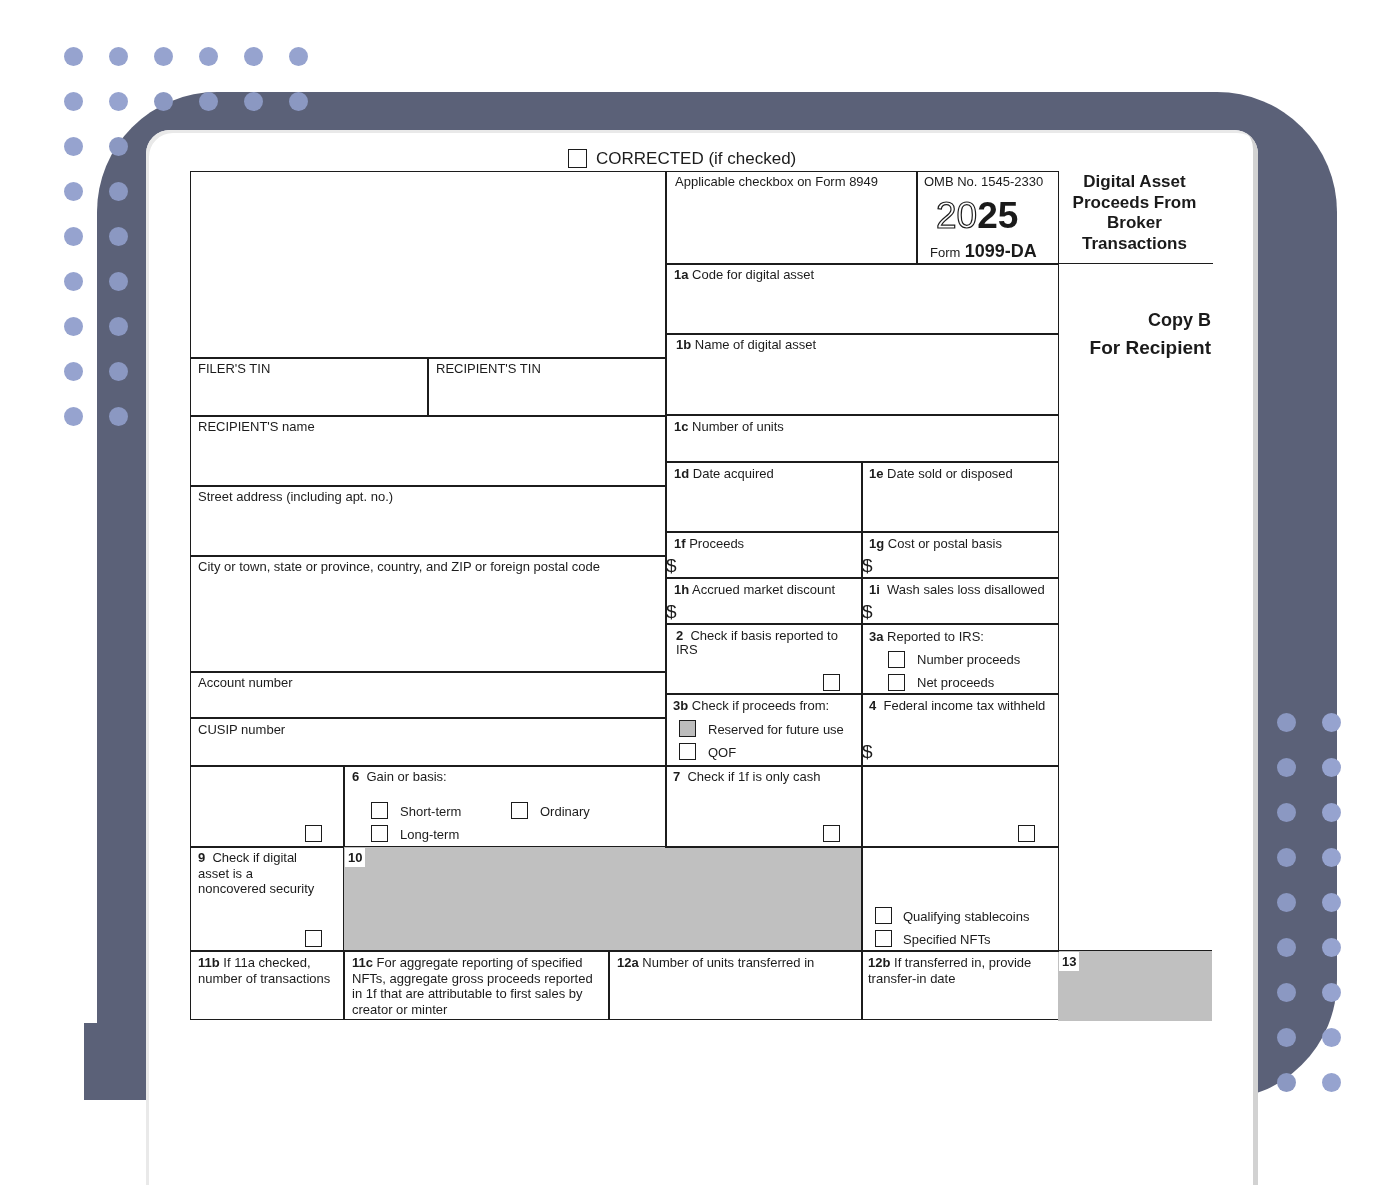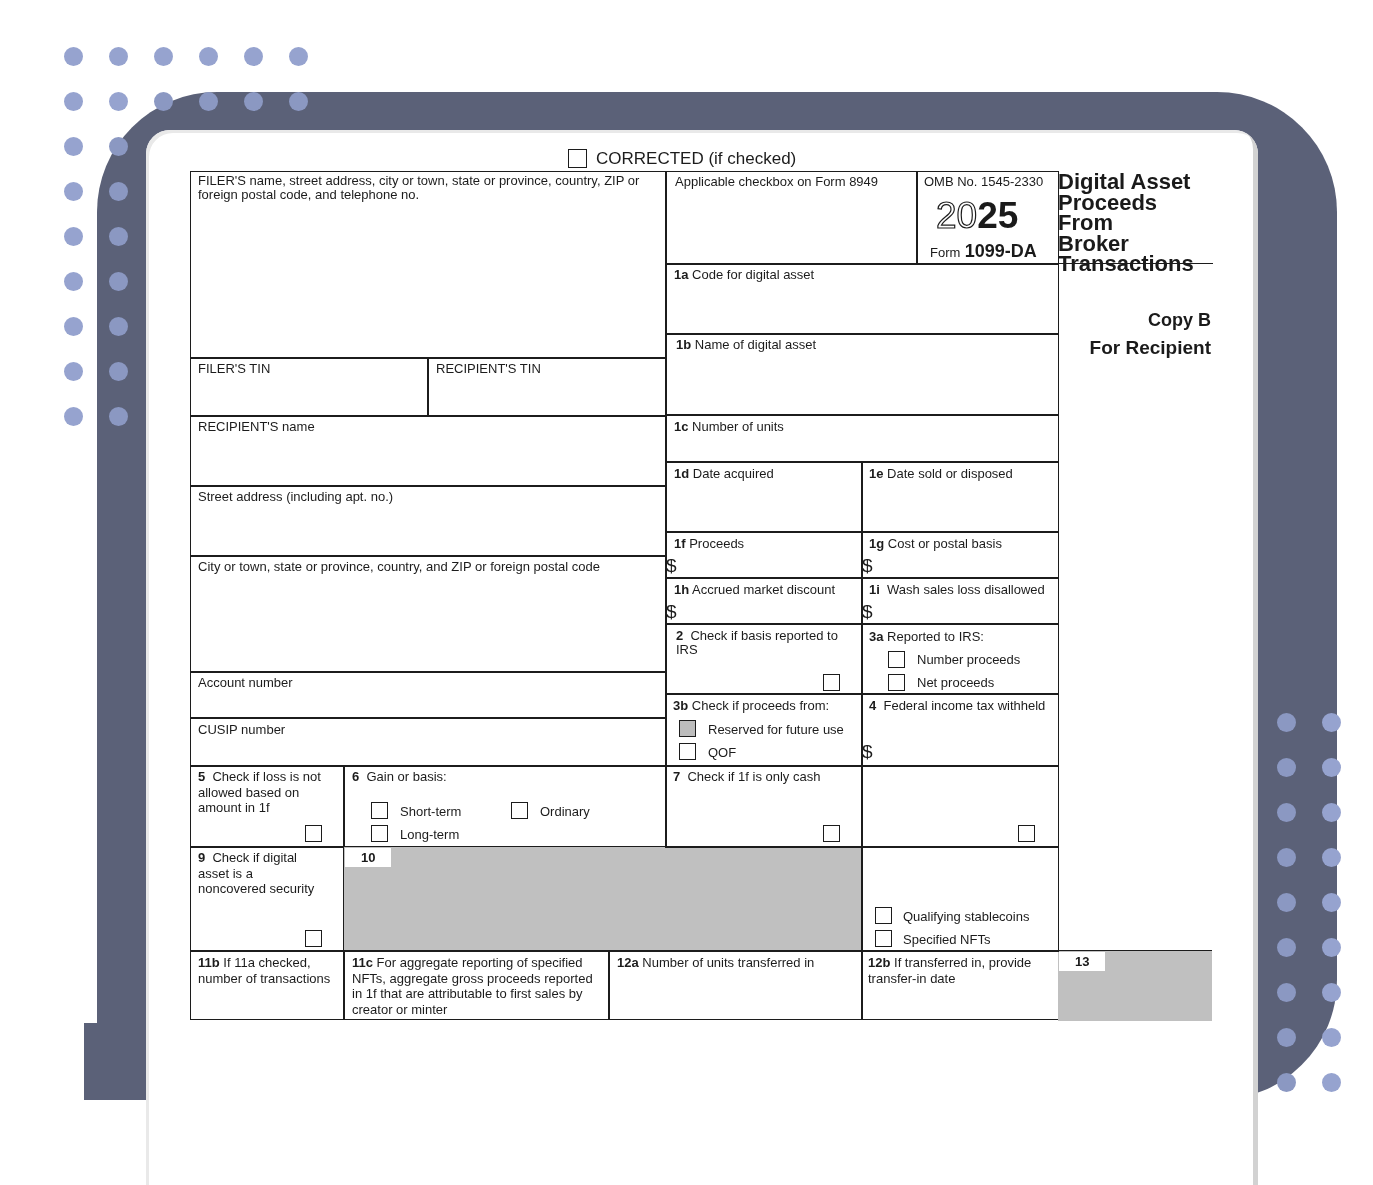--- a/index.html
+++ b/index.html
@@ -23,21 +23,21 @@
   }
 
   .box { position: absolute; border: 1.5px solid #1c1c1c; background: transparent; }
   .lbl { position: absolute; font-size: 13px; line-height: 15.5px; color: #1c1c1c; white-space: nowrap; }
   .lbl b { font-weight: bold; }
   .wrap { white-space: normal; }
   .chk { position: absolute; width: 17px; height: 17px; border: 1.3px solid #1c1c1c; background: #fff; }
   .chk.shaded { background: #bdbdbd; }
   .dollar { position: absolute; font-size: 19px; color: #1c1c1c; line-height: 20px; }
   .gray { position: absolute; background: #c0c0c0; }
-  .numtag { position: absolute; background: #fff; font-size: 13px; font-weight: bold; padding: 2px 16px; }
+  .numtag { position: absolute; background: #fff; font-size: 13px; font-weight: bold; padding: 2px 3px; }
 </style>
 </head>
 <body>
 
 <div id="dots-top-left">
   <div class="dot" style="left:64px;top:47px"></div>
   <div class="dot" style="left:109px;top:47px"></div>
   <div class="dot" style="left:154px;top:47px"></div>
   <div class="dot" style="left:199px;top:47px"></div>
   <div class="dot" style="left:244px;top:47px"></div>
@@ -98,21 +98,20 @@
   <div class="dot on-dark" style="left:1277px;top:1073px"></div>
   <div class="dot" style="left:1322px;top:1073px"></div>
 </div>
 
 <div id="card">
 
   <div class="chk" style="left:422px;top:19px;width:19px;height:19px"></div>
   <div class="lbl" style="left:450px;top:19px;font-size:17px;line-height:20px">CORRECTED (if checked)</div>
 
   <div class="box" style="left:44px;top:41px;width:477px;height:188px"></div>
-  <div class="lbl wrap" style="left:52px;top:44px;width:462px;line-height:14px">FILER'S name, street address, city or town, state or province, country, ZIP or foreign postal code, and telephone no.</div>
 
   <div class="box" style="left:44px;top:227px;width:239px;height:60px"></div>
   <div class="lbl" style="left:52px;top:231px">FILER'S TIN</div>
   <div class="box" style="left:281px;top:227px;width:240px;height:60px"></div>
   <div class="lbl" style="left:290px;top:231px">RECIPIENT'S TIN</div>
 
   <div class="box" style="left:44px;top:285px;width:477px;height:72px"></div>
   <div class="lbl" style="left:52px;top:289px">RECIPIENT'S name</div>
 
   <div class="box" style="left:44px;top:355px;width:477px;height:72px"></div>
@@ -121,21 +120,20 @@
   <div class="box" style="left:44px;top:425px;width:477px;height:118px"></div>
   <div class="lbl" style="left:52px;top:429px">City or town, state or province, country, and ZIP or foreign postal code</div>
 
   <div class="box" style="left:44px;top:541px;width:477px;height:48px"></div>
   <div class="lbl" style="left:52px;top:545px">Account number</div>
 
   <div class="box" style="left:44px;top:587px;width:477px;height:50px"></div>
   <div class="lbl" style="left:52px;top:592px">CUSIP number</div>
 
   <div class="box" style="left:44px;top:635px;width:155px;height:83px"></div>
-  <div class="lbl wrap" style="left:52px;top:639px;width:140px"><b>5</b>&nbsp; <span>Check if loss is not allowed based on amount in 1f</span></div>
   <div class="chk" style="left:159px;top:695px"></div>
 
   <div class="box" style="left:197px;top:635px;width:324px;height:83px"></div>
   <div class="lbl" style="left:206px;top:639px"><b>6</b>&nbsp; <span>Gain or basis:</span></div>
   <div class="chk" style="left:225px;top:672px"></div>
   <div class="lbl" style="left:254px;top:674px">Short-term</div>
   <div class="chk" style="left:365px;top:672px"></div>
   <div class="lbl" style="left:394px;top:674px">Ordinary</div>
   <div class="chk" style="left:225px;top:695px"></div>
   <div class="lbl" style="left:254px;top:697px">Long-term</div>
@@ -233,21 +231,21 @@
 
   <div class="box" style="left:715px;top:635px;width:198px;height:83px"></div>
   <div class="chk" style="left:872px;top:695px"></div>
 
   <div class="box" style="left:715px;top:716px;width:198px;height:106px"></div>
   <div class="chk" style="left:729px;top:777px"></div>
   <div class="lbl" style="left:757px;top:779px">Qualifying stablecoins</div>
   <div class="chk" style="left:729px;top:800px"></div>
   <div class="lbl" style="left:757px;top:802px">Specified NFTs</div>
 
-  <div style="position:absolute;left:912px;top:42px;width:153px;text-align:left;font-size:22px;font-weight:bold;line-height:20.5px">
+  <div style="position:absolute;left:912px;top:42px;width:153px;text-align:center;font-size:17px;font-weight:bold;line-height:20.5px">
     <div>Digital Asset</div>
     <div>Proceeds From</div>
     <div>Broker</div>
     <div>Transactions</div>
   </div>
   <div style="position:absolute;left:912px;top:133px;width:155px;border-top:1.5px solid #1c1c1c"></div>
   <div style="position:absolute;left:912px;top:180px;width:153px;text-align:right;font-size:18px;font-weight:bold">Copy B</div>
   <div style="position:absolute;left:912px;top:207px;width:153px;text-align:right;font-size:19px;font-weight:bold">For Recipient</div>
 </div>
 

